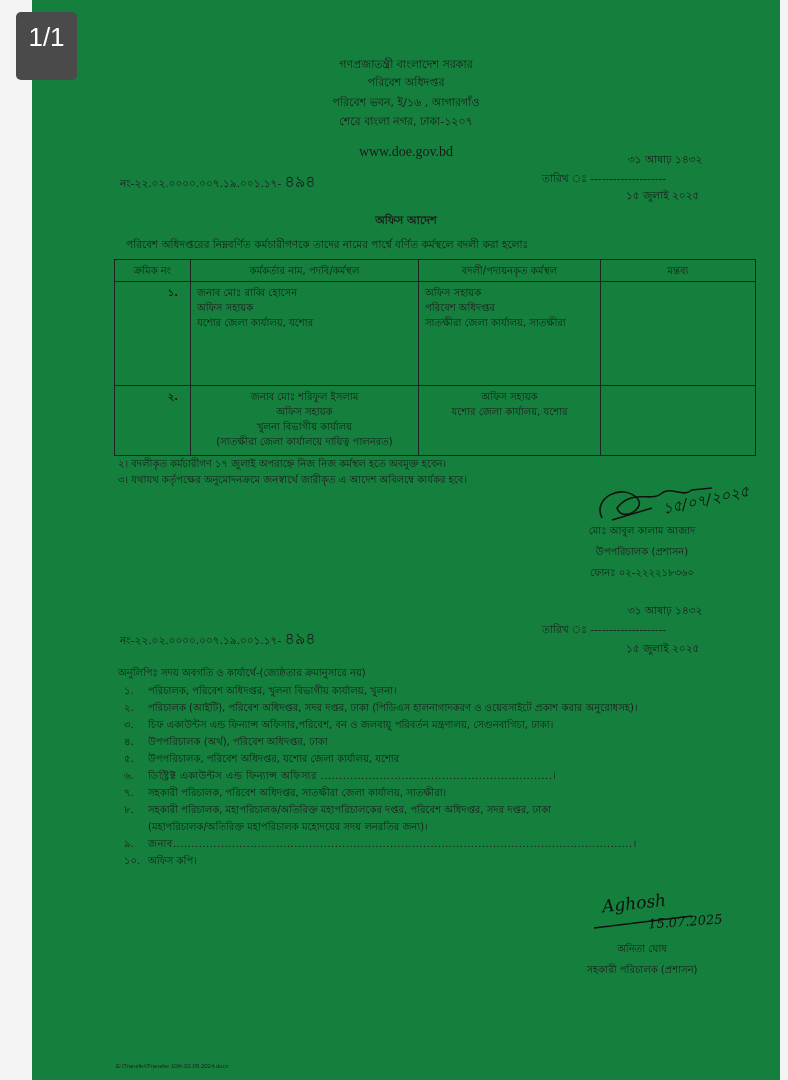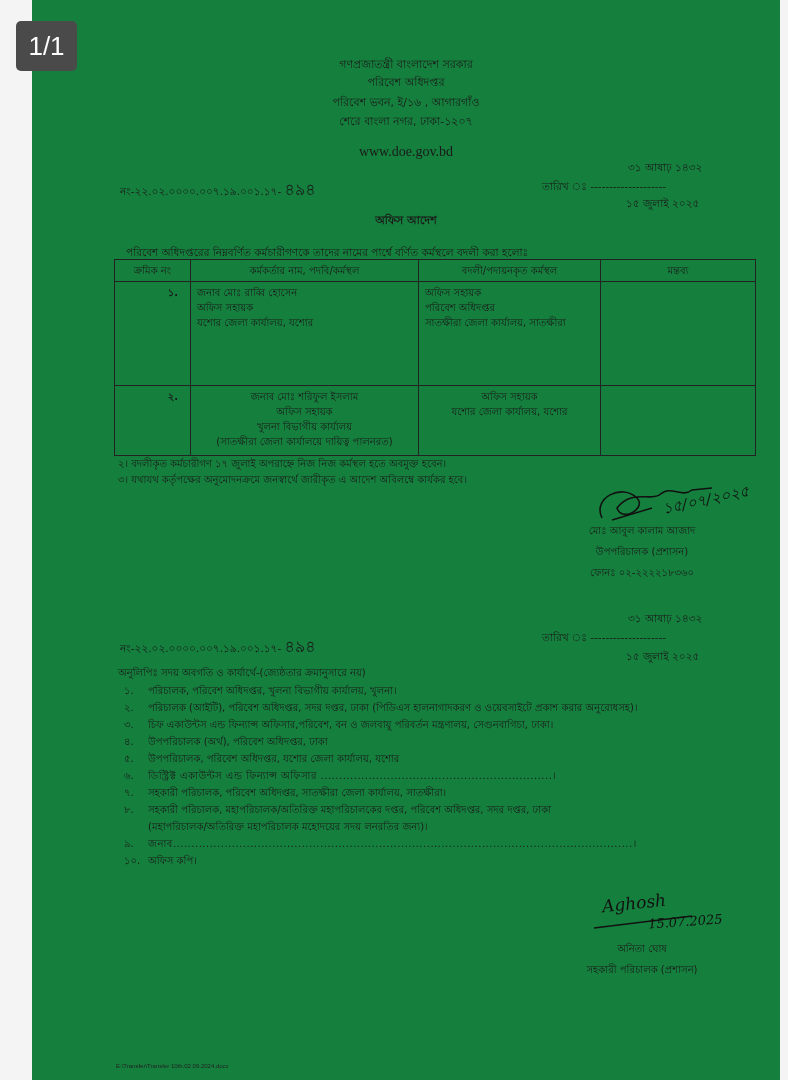--- a/index.html
+++ b/index.html
@@ -11,41 +11,41 @@
       position: relative;
     }
     .page {
       position: absolute;
       left: 32px; top: 0;
       width: 748px; height: 1080px;
       background: #15803d;
     }
     .page-counter {
       position: absolute;
-      left: 16px; top: 21px;
-      width: 61px; height: 50px;
+      left: 16px; top: 12px;
+      width: 61px; height: 68px;
       background: #4a4a4a;
       border-radius: 5px;
       color: #ffffff;
       font-family: "Liberation Sans", sans-serif;
       font-size: 26px;
       line-height: 50px;
       text-align: center;
       z-index: 10;
     }
     .abs { position: absolute; white-space: nowrap; }
     .header-line {
       left: 0; width: 748px; text-align: center;
       font-size: 11px; line-height: 14px;
     }
     .website {
       font-family: "Liberation Serif", serif;
       font-size: 14px;
     }
-    .small { font-size: 10.5px; margin-top: 8px; }
+    .small { font-size: 10.5px; }
     .handnum {
       font-family: "DejaVu Serif", serif;
       font-size: 16px;
     }
     .title {
       left: 0; width: 748px; text-align: center;
       font-size: 11px; font-weight: bold;
     }
     table.transfer {
       position: absolute;

